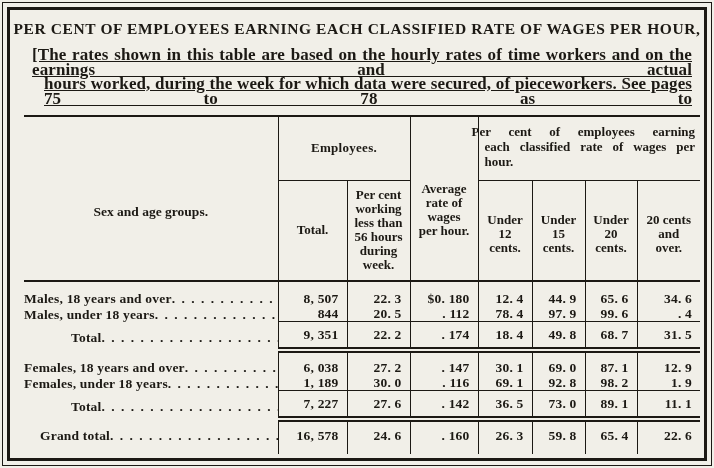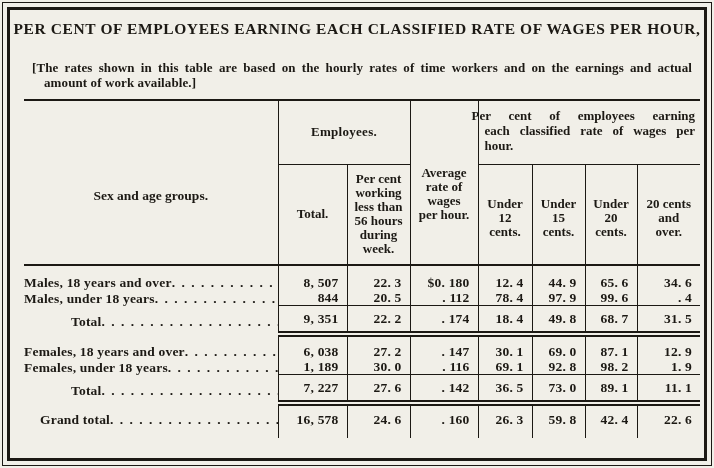--- a/index.html
+++ b/index.html
@@ -10,21 +10,21 @@
     font-family:"Liberation Serif","DejaVu Serif",serif;
     color:var(--ink); font-weight:700;
   }
   .page { position:relative; width:714px; height:468px; background:var(--paper); }
   .outer-line { position:absolute; inset:2px; border:1px solid var(--ink); pointer-events:none; }
   .frame { position:absolute; inset:7px; border:3px solid var(--ink); overflow:hidden; }
 
   .title-block { margin-top:10px; text-align:center; line-height:17px; }
   .title-line { font-size:15.5px; letter-spacing:0.6px; white-space:nowrap; }
 
-  .note { margin:24px 12px 0 22px; font-size:13px; line-height:14.5px; letter-spacing:0.1px; }
+  .note { margin:11px 12px 0 22px; font-size:17px; line-height:14.5px; letter-spacing:0.1px;text-decoration:underline; }
   .note-line { white-space:nowrap; }
   .note-line.cont { padding-left:12px; }
   .note-line.j1 { text-align:justify; text-align-last:justify; white-space:normal; }
 
   table { border-collapse:collapse; table-layout:fixed; width:676px; margin:9px 0 0 14px; }
   col.c-stub{width:254px} col.c-tot{width:69px} col.c-pct{width:63px} col.c-avg{width:68px}
   col.c-u12{width:54px} col.c-u15{width:53px} col.c-u20{width:52px} col.c-o20{width:63px}
 
   th { font-weight:700; padding:0; }
   tr.h1 th { border-top:2px solid var(--ink); }
@@ -73,21 +73,21 @@
 <div class="page">
   <div class="outer-line"></div>
   <div class="frame">
 
     <div class="title-block">
       <div class="title-line">PER CENT OF EMPLOYEES EARNING EACH CLASSIFIED RATE OF WAGES PER HOUR,</div>
     </div>
 
     <div class="note">
       <div class="note-line j1">[The rates shown in this table are based on the hourly rates of time workers and on the earnings and actual</div>
-      <div class="note-line cont">amount of work available.]</div>
+      <div class="note-line cont j1">hours worked, during the week for which data were secured, of pieceworkers.  See pages 75 to 78 as to</div>
     </div>
 
     <table>
       <colgroup>
         <col class="c-stub">
           <col class="c-tot">
           <col class="c-pct">
           <col class="c-avg">
         <col class="c-u12">
           <col class="c-u15">
@@ -226,21 +226,21 @@
             <div class="lead">
                 <span class="lbl">Grand total</span>
                 <span class="dots"></span>
               </div>
           </td>
           <td class="num">16, 578</td>
           <td class="num">24. 6</td>
           <td class="num">. 160</td>
           <td class="num">26. 3</td>
           <td class="num">59. 8</td>
-          <td class="num">42. 4</td>
+          <td class="num">65. 4</td>
           <td class="num">22. 6</td>
         </tr>
         <tr class="spacer">
           <td class="stub"></td>
           <td class="num"></td>
           <td class="num"></td>
           <td class="num"></td>
           <td class="num"></td>
           <td class="num"></td>
           <td class="num"></td>

